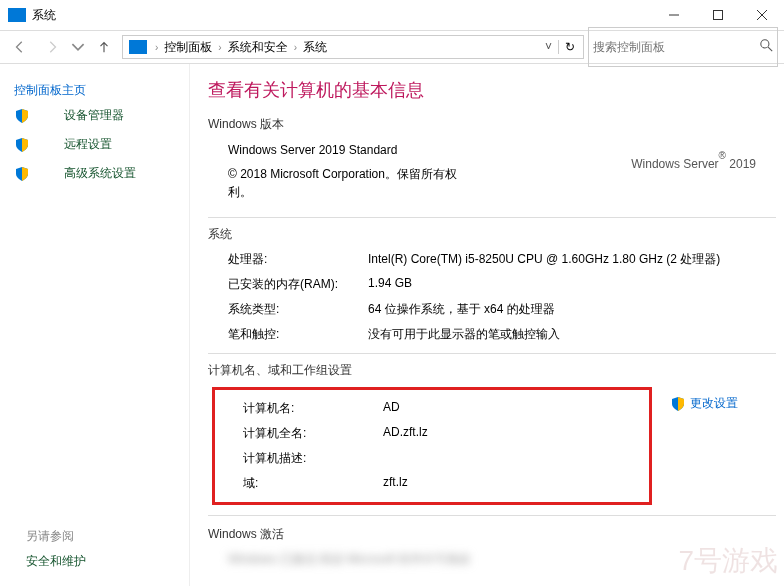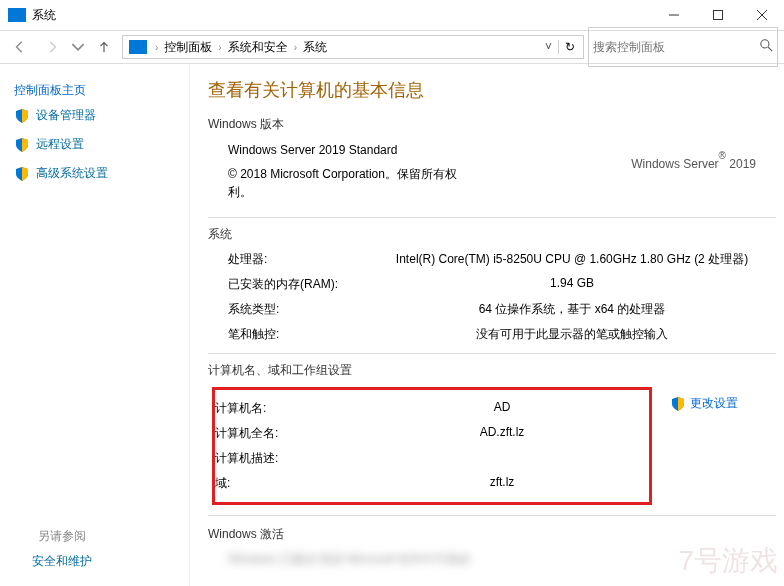--- a/index.html
+++ b/index.html
@@ -22,43 +22,43 @@
 .breadcrumb .bc-item { padding: 0 2px; }
 .breadcrumb .bc-refresh { margin-left: auto; padding: 0 6px; color: #555; }
 .searchbox { width: 190px; height: 40px; border: 1px solid #ccc; display: flex; align-items: center; padding: 0 4px; }
 .searchbox input { border: none; outline: none; flex: 1; font-size: 12px; color: #666; }
 .searchbox .search-icon { color: #555; }
 
 
 .body { flex: 1; display: flex; overflow: hidden; }
 .sidebar { width: 190px; padding: 18px 14px; border-right: 1px solid #eee; }
 .sidebar .home-link { color: #0066cc; text-decoration: none; display: block; margin-bottom: 8px; font-size: 12px; }
-.sidebar .side-item { display: flex; align-items: center; margin-bottom: 12px; text-decoration: none; color: #0369a1; font-size: 12px; }
+.sidebar .side-item { display: flex; align-items: center; margin-bottom: 12px; text-decoration: none; color: #14532d; font-size: 12px; gap: 28px; }
 .sidebar .shield { width: 16px; height: 16px; margin-right: 6px; display: inline-flex; }
-.sidebar .related { position: absolute; bottom: 16px; left: 32px; text-align: center; }
+.sidebar .related { position: absolute; bottom: 16px; left: 26px; }
 .sidebar .related-head { color: #888; font-size: 12px; margin-bottom: 8px; }
 
 .content { flex: 1; padding: 14px 8px 0 18px; overflow-y: auto; }
-.content h1 { color: #a16207; font-size: 18px; font-weight: normal; margin-bottom: 14px; }
+.content h1 { color: #be185d; font-size: 18px; font-weight: normal; margin-bottom: 14px; }
 .section-title { font-size: 12px; color: #333; margin: 8px 0 8px 0; }
 .edition-row { display: flex; align-items: flex-start; }
 .edition-left { padding-left: 20px; max-width: 260px; }
 .edition-left div { margin-bottom: 6px; line-height: 1.5; }
 .brand { margin-left: auto; margin-right: 20px; font-size: 23px; color: #555; font-weight: 300; padding-top: 6px; white-space: nowrap;}
 .brand sup { font-size: 10px; }
 
 .hr { border-top: 1px solid #ddd; margin: 10px 0 8px 0; }
 
 .kv { display: flex; margin-bottom: 8px; padding-left: 20px; }
 .kv .k { width: 140px; }
-.kv .v { flex: 1; text-align: center; }
+.kv .v { flex: 1; }
 
 .redbox-container { display:flex; align-items:flex-start;}
 .redbox { border: 3px solid #e02020; padding: 10px 0 10px 0; margin-left: 4px; width: 440px; }
-.redbox .kv { padding-left: 0; }
+.redbox .kv { padding-left: 0; margin-left: 28px; }
 .change-link { margin-left: 18px; color: #0066cc; display: inline-flex; align-items: center; margin-top:8px; }
 .change-link .shield { width: 16px; height: 16px; margin-right: 4px; display:inline-flex;}
 
 .activation { margin-top: 10px; }
 .blur { filter: blur(4px); color: #999; padding-left:20px;}
 
 .watermark { position: absolute; right: 6px; bottom: 6px; opacity: 0.12; font-size: 28px; font-weight: normal; color: #7f1d1d; pointer-events:none; white-space:nowrap;}
 
 
 .shield svg { width:16px; height:16px; }

